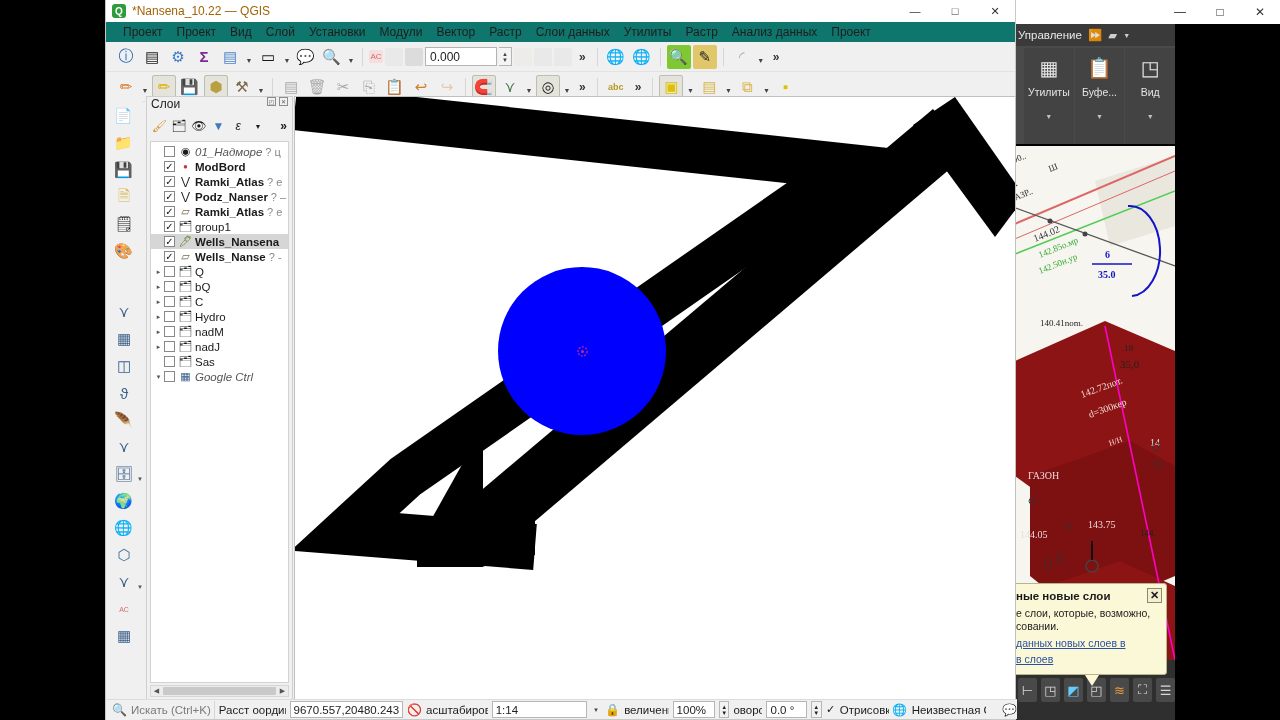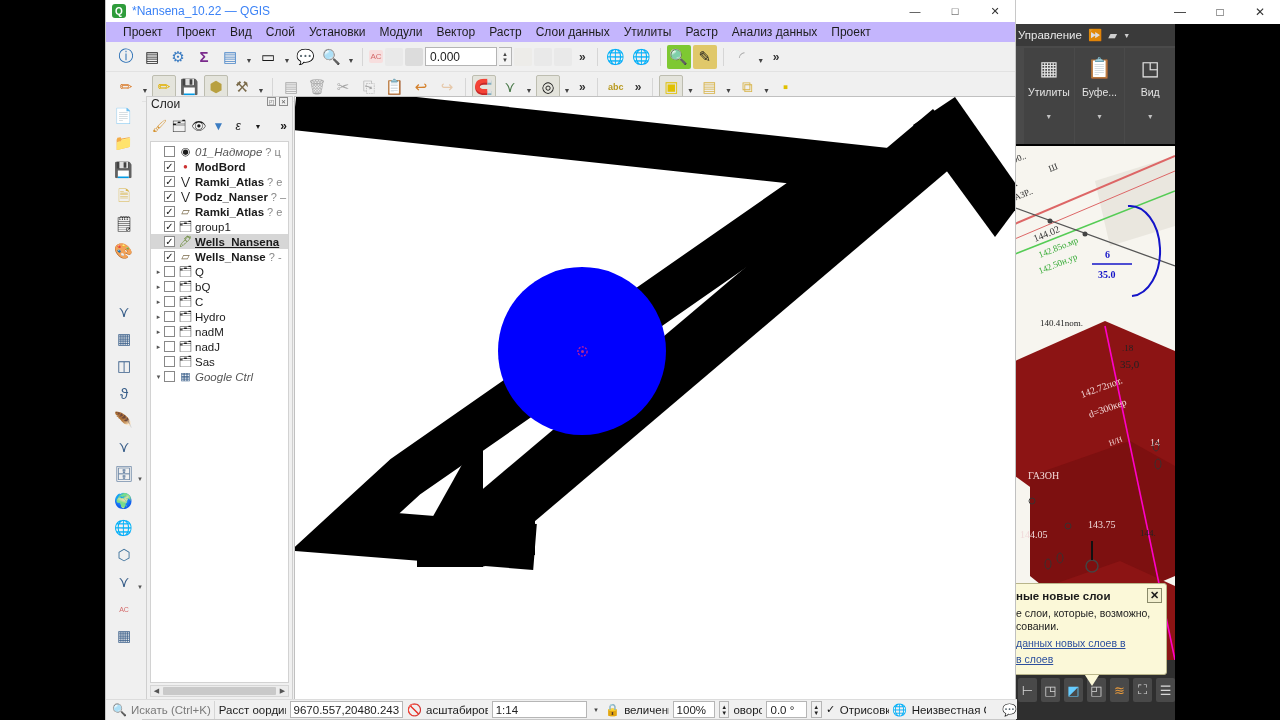--- a/index.html
+++ b/index.html
@@ -66,26 +66,26 @@
 
   
   .qgis {
     position: absolute; left: 105px; top: 0; width: 911px; height: 720px;
     background: #f0f0f0; border: 1px solid #c8c8c8; border-top: none;
   }
   .titlebar { height: 22px; background: #fff; display: flex; align-items: center; padding-left: 6px; }
   .title-logo { width: 14px; height: 14px; border-radius: 3px; background: #2e9c3b;
                 color: #fff; font-size: 10px; font-weight: bold; display: flex;
                 align-items: center; justify-content: center; margin-right: 6px; }
-  .title-text { font-size: 12px; color: #3b82f6; }
+  .title-text { font-size: 12px; color: #a16207; }
   .win-ctrls { margin-left: auto; display: flex; }
   .win-btn { width: 40px; height: 22px; display: flex; align-items: center; justify-content: center;
              font-size: 11px; color: #333; }
 
-  .menubar { height: 20px; background: #c4b5fd; display: flex; align-items: center; padding-left: 10px; gap: 0; }
+  .menubar { height: 20px; background: #0f766e; display: flex; align-items: center; padding-left: 10px; gap: 0; }
   .menu-item { padding: 0 7px; font-size: 12px; color: #1d1d1d; line-height: 20px; white-space: nowrap; }
 
   .toolbar { height: 30px; background: #f0f0f0; display: flex; align-items: center;
              padding-left: 8px; gap: 2px; border-bottom: 1px solid #e2e2e2; }
   .tb-icon { width: 24px; height: 24px; display: flex; align-items: center; justify-content: center;
              font-size: 15px; border-radius: 2px; }
   .tb-icon.sel { background: #e4e4dc; border: 1px solid #bdbdb0; }
   .tb-icon.dis { opacity: .35; }
   .tb-caret { font-size: 7px; color: #444; width: 10px; display: flex; align-items: flex-end;
               justify-content: center; height: 24px; padding-bottom: 5px; }
@@ -121,21 +121,21 @@
             background: #fff; border: 1px solid #d2d2d2; overflow: hidden; padding-top: 2px; }
   .lrow { height: 15px; display: flex; align-items: center; padding-left: 2px; font-size: 11.5px; white-space: nowrap; }
   .lrow.sel { background: #d6d6d6; }
   .exp { width: 11px; font-size: 7px; color: #555; display: flex; align-items: center; justify-content: center; }
   .cbx { width: 11px; height: 11px; border: 1px solid #888; background: #fff; margin-right: 3px;
          display: flex; align-items: center; justify-content: center; font-size: 10px; color: #111; }
   .licon { width: 15px; display: flex; align-items: center; justify-content: center; font-size: 11px; margin-right: 2px; }
   .lname { font-size: 11.5px; }
   .lname.b { font-weight: bold; }
   .lname.i { font-style: italic; color: #555; }
-  .lname.u { text-decoration: underline; }
+  .lname.u { }
   .lextra { color: #888; margin-left: 3px; font-size: 11px; }
   .panel-scroll { position: absolute; left: 3px; right: 3px; bottom: 2px; height: 12px;
                   background: #ececec; border: 1px solid #d6d6d6; display: flex; align-items: center; }
   .ps-arrow { width: 11px; font-size: 7px; color: #555; text-align: center; }
   .ps-thumb { flex: 1; height: 8px; background: #c9c9c9; margin: 0 1px; border-radius: 1px; }
 
   
   .canvas { position: absolute; left: 188px; top: 96px; width: 722px; height: 604px;
             background: #fff; border: 1px solid #c0c0c0; overflow: hidden; }
   .canvas svg { display: block; }

